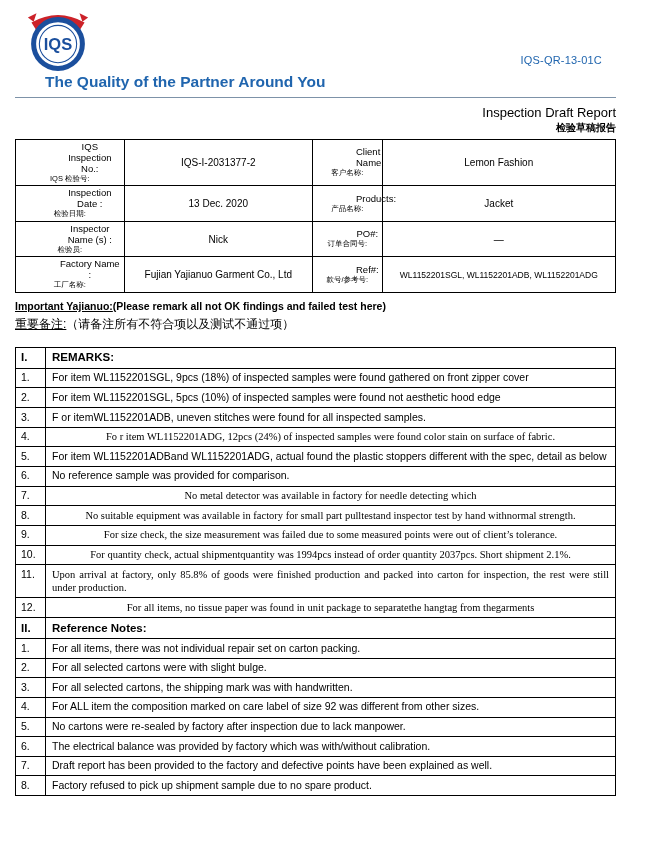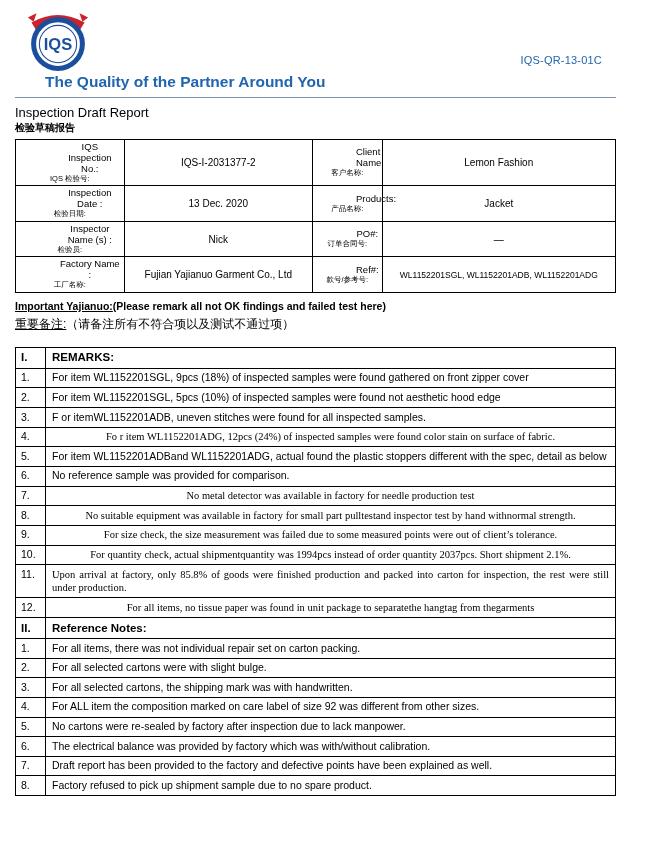--- a/index.html
+++ b/index.html
@@ -17,21 +17,21 @@
   .doc-code {
     position:absolute; right:14px; top:48px;
     color:#2065ae; font-size:11px; letter-spacing:.2px;
   }
   .tagline {
     position:absolute; left:2px; top:67px;
     color:#2065ae; font-size:15.5px; font-weight:bold;margin-left:28px;
   }
 
   
-  .title-block { text-align:left; margin-top:7px; }
+  .title-block { text-align:right; margin-top:7px; }
   .title-en { font-size:13px; }
   .title-cn { font-size:10px; font-weight:bold; margin-top:1px; }
 
   
   table { border-collapse:collapse; width:100%; table-layout:fixed; }
   .info-table { margin-top:4px; border:1.5px solid #000; }
   .info-table td { border:1px solid #000; padding:2px 3px; vertical-align:middle; height:22px; }
   .info-table col.c1 { width:18.1%; }
   .info-table col.c2 { width:31.4%; }
   .info-table col.c3 { width:11.6%; }
@@ -181,21 +181,21 @@
     <tr>
       <td class="no">5.</td>
       <td class="txt">For item WL1152201ADBand WL1152201ADG, actual found the plastic stoppers different with the spec, detail as below</td>
     </tr>
     <tr>
       <td class="no">6.</td>
       <td class="txt">No reference sample was provided for comparison.</td>
     </tr>
     <tr>
       <td class="no">7.</td>
-      <td class="txt serif">No metal detector was available in factory for needle production test</td>
+      <td class="txt serif">No metal detector was available in factory for needle detecting which</td>
     </tr>
     <tr>
       <td class="no">8.</td>
       <td class="txt serif">No suitable equipment was available in factory for small part pulltestand inspector test by hand withnormal strength.</td>
     </tr>
     <tr>
       <td class="no">9.</td>
       <td class="txt serif">For size check, the size measurement was failed due to some measured points were out of client’s tolerance.</td>
     </tr>
     <tr>

